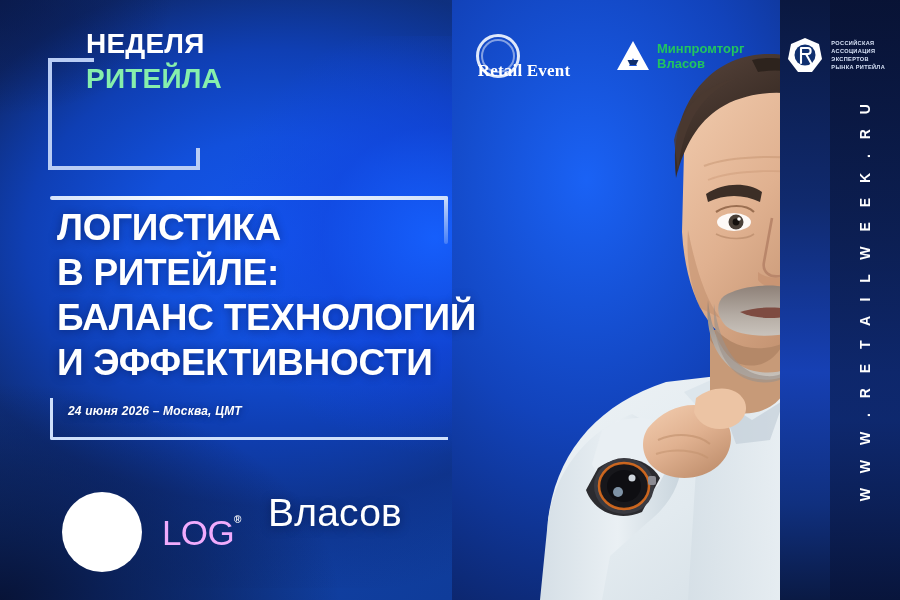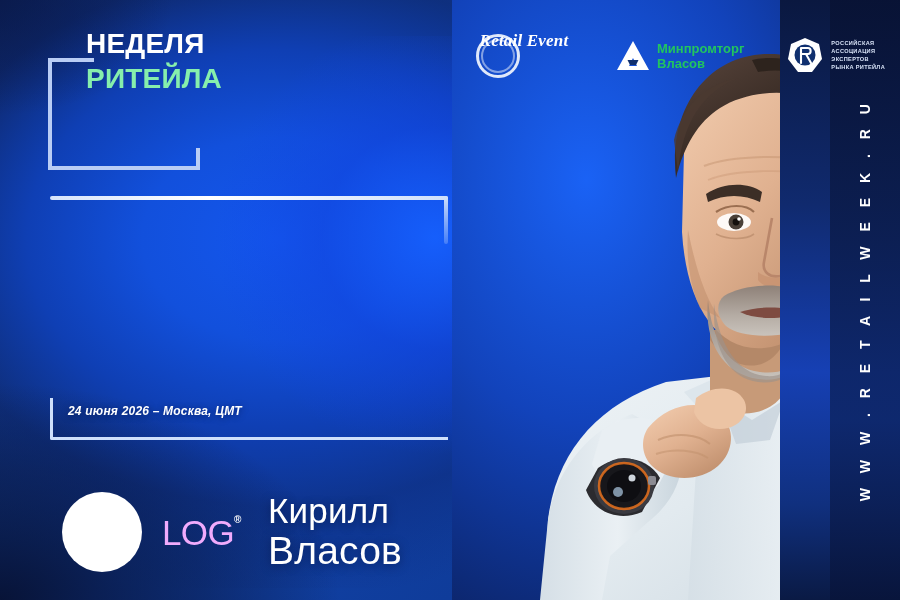--- a/index.html
+++ b/index.html
@@ -129,23 +129,22 @@
     align-items: center;
     gap: 42px;
   }
   .partner { display: flex; align-items: center; gap: 7px; }
 
   .retail-event-mark {
     position: relative;
     width: 104px;
     height: 50px;
     display: flex;
-    align-items: flex-start;
+    align-items: flex-end;
     justify-content: center;
-    font-style: italic;
   }
   .re-ring {
     position: absolute;
     left: 6px; top: 3px;
     width: 44px; height: 44px;
     border-radius: 50%;
     border: 3px solid #dfe8fa;
     box-sizing: border-box;
   }
   .re-ring2 {
@@ -516,32 +515,35 @@
         <div>АССОЦИАЦИЯ</div>
         <div>ЭКСПЕРТОВ</div>
         <div>РЫНКА РИТЕЙЛА</div>
       </div>
     </div>
 
   </div>
 
   <div class="title-bracket-top"></div>
   <div class="title-bracket-top-stub"></div>
+  <div class="title">ЛОГИСТИКА
+В РИТЕЙЛЕ:
+БАЛАНС ТЕХНОЛОГИЙ
+И ЭФФЕКТИВНОСТИ</div>
 
   <div class="date-bracket"></div>
   <div class="date-text">24 июня 2026  –  Москва, ЦМТ</div>
 
   <div class="sts-logo">
     <div class="sts-circle"></div>
     <div class="sts-log">LOG</div>
     <div class="sts-reg">®</div>
   </div>
 
   <div class="speaker">
-    <div class="speaker-first">Кирилл</div>
     <div class="speaker-last">Власов</div>
   </div>
 
   <div class="site-url">
     <span>W W W . R E T A I L W E E K . R U</span>
   </div>
 
 </div>
 
 </body></html>

